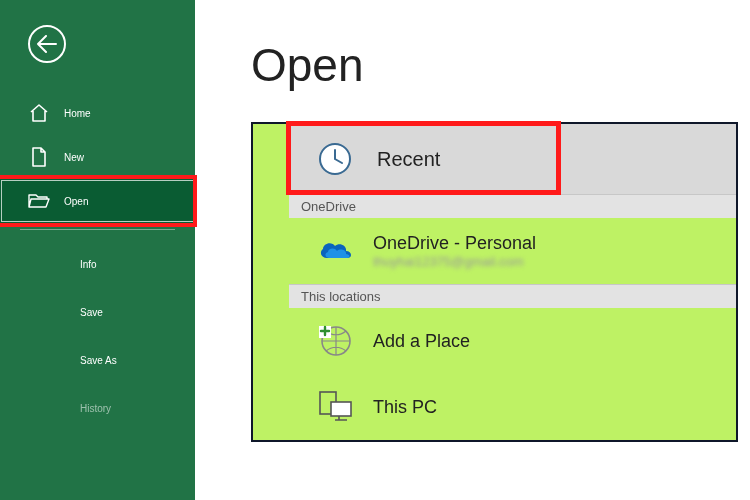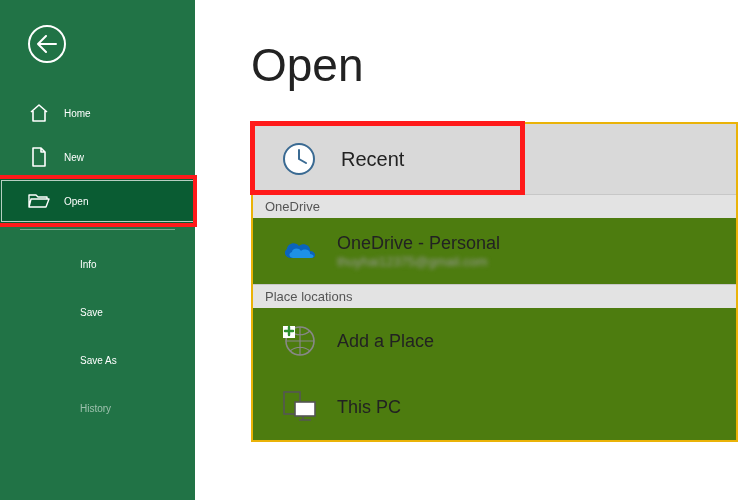--- a/index.html
+++ b/index.html
@@ -18,21 +18,21 @@
 
   .nav-item.selected { background: #0a5c33; outline: 1px solid rgba(255,255,255,0.7); outline-offset: -2px; }
 
   
   .redbox-sidebar { position: absolute; left: -6px; top: -4px; width: 203px; height: 52px; border: 4px solid #ff1a1a; pointer-events: none; }
 
   
   .main { flex: 1; padding: 38px 12px 0 56px; position: relative; }
   .page-title { font-size: 46px; font-weight: 400; color: #222; margin-bottom: 30px; }
 
-  .panel { border: 2px solid #eab308; background: #4d7c0f; }
+  .panel { border: 2px solid #0f172a; background: #bef264; padding-left: 36px; }
   .panel-item { display: flex; align-items: center; height: 70px; padding-left: 28px; cursor: pointer; }
   .panel-item.recent { background: #d9d9d9; position: relative; }
   .panel-item.recent .icon { width: 36px; height: 36px; margin-right: 24px; }
   .panel-item.recent .label { font-size: 20px; color: #222; }
 
   .redbox-recent { position: absolute; left: -3px; top: -3px; width: 275px; height: 74px; border: 5px solid #ff1a1a; pointer-events: none; }
 
   .section-header { background: #e3e3e3; font-size: 13px; color: #555; height: 24px; display: flex; align-items: center; padding-left: 12px; border-top: 1px solid #c7c7c7; }
 
   .loc-item { display: flex; align-items: center; padding: 14px 0 14px 28px; cursor: pointer; }
@@ -124,21 +124,21 @@
               <path d="M10 20 C4 20 2 14 6 11 C6 5 15 3 18 8 C22 4 30 7 29 13 C35 13 36 20 30 20 Z" fill="#0a64bd"></path>
               <path d="M12 20 C8 20 7 15 11 14 C11 10 18 9 20 13 C23 10 30 12 29 16 C33 16 34 20 30 20 Z" fill="#1e91e6"></path>
             </svg>
         </span>
         <div class="loc-text">
           <span class="label">OneDrive - Personal</span>
           <span class="sublabel">thuyhai12375@gmail.com</span>
         </div>
       </div>
 
-      <div class="section-header">Place locations</div>
+      <div class="section-header">This locations</div>
 
       <div class="loc-item">
         <span class="icon">
           <svg width="38" height="34" viewBox="0 0 38 34">
               <circle cx="19" cy="17" r="14" stroke="#888" stroke-width="1.6" fill="none"></circle>
               <path d="M5 17 H33 M19 3 V31 M9 7 C15 12 23 12 29 7 M9 27 C15 22 23 22 29 27" stroke="#888" stroke-width="1.2" fill="none"></path>
               <rect x="2" y="2" width="12" height="12" fill="#fff"></rect>
               <path d="M8 3 V11 M4 7 H12" stroke="#2f8f2f" stroke-width="2.4" stroke-linecap="round"></path>
             </svg>
         </span>

